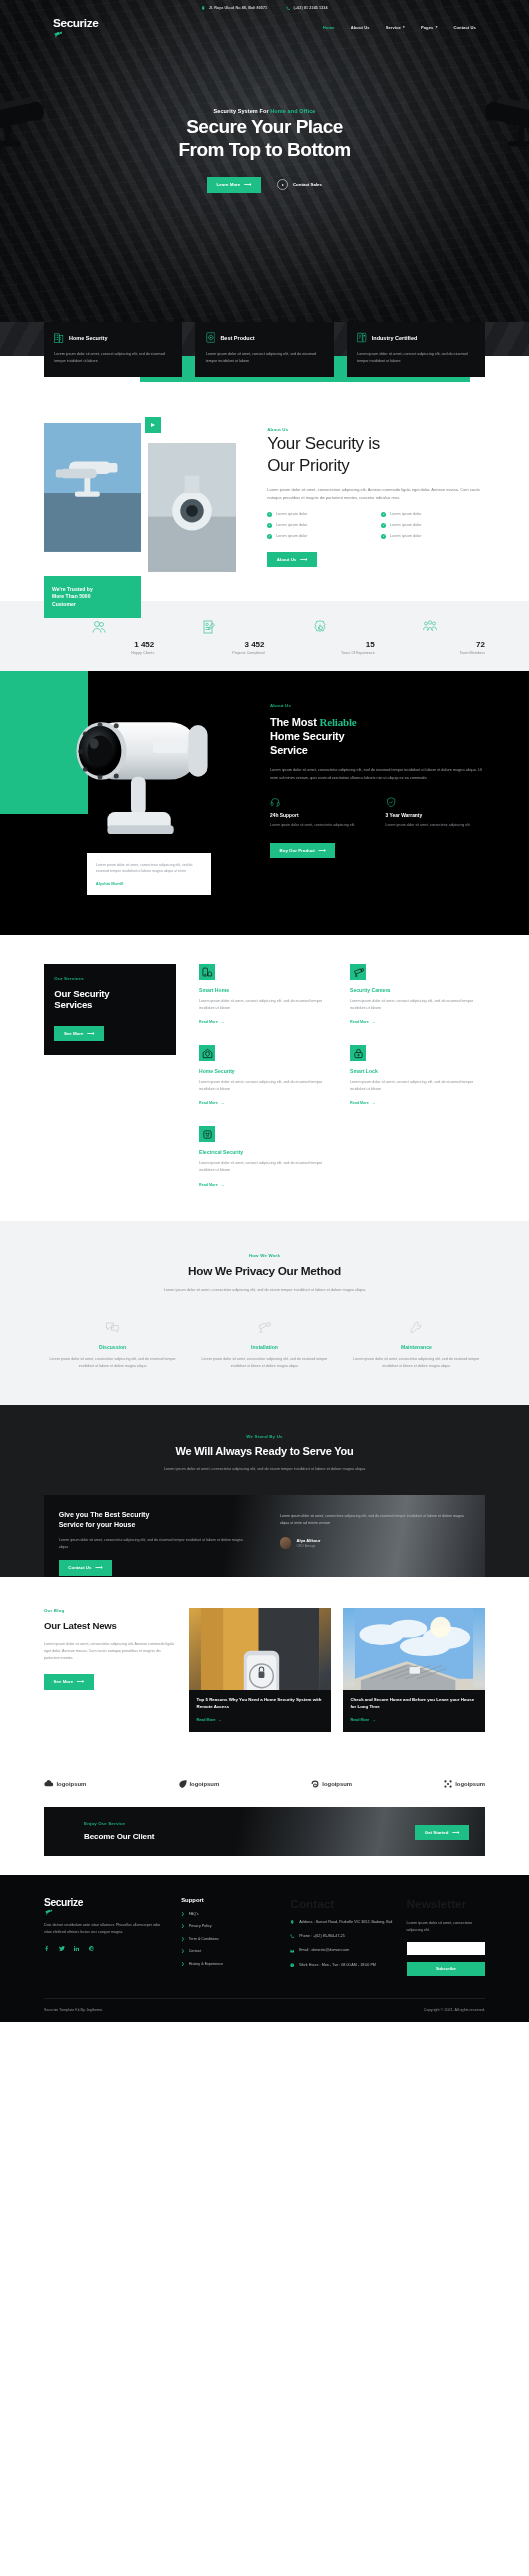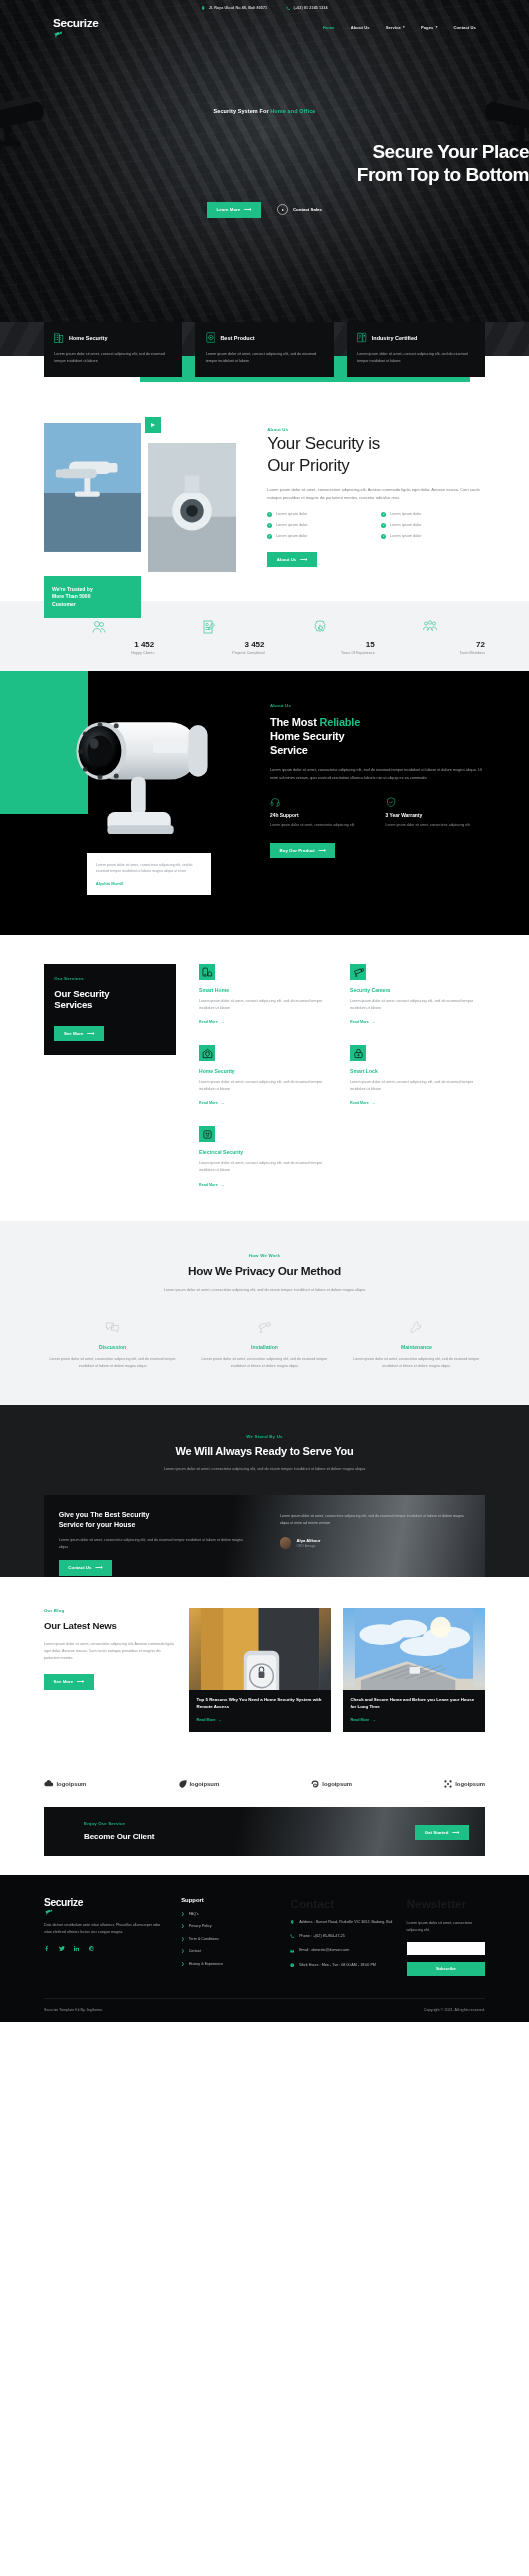--- a/index.html
+++ b/index.html
@@ -56,21 +56,21 @@
   .logo{font-size:11.8px;font-weight:700;color:#fff;letter-spacing:-0.4px;display:flex;align-items:flex-start;flex-direction:column;}
   .logo .mark{margin-left:0.7px;margin-top:1.5px;}
   .nav-menu{margin-left:auto;display:flex;align-items:center;gap:16px;}
   .nav-link{color:#dfe2e4;font-size:4.1px;font-weight:600;cursor:pointer;display:flex;align-items:center;gap:2.2px;letter-spacing:0.1px;}
   .nav-link.active{color:#1dbf87;}
   .caret{font-size:3.3px;}
 
   .hero-body{position:relative;z-index:5;text-align:center;padding-top:70px;}
   .hero-eyebrow{font-size:5.5px;font-weight:700;color:#ffffff;letter-spacing:0.1px;}
   .hero-eyebrow b{color:#1dbf87;font-weight:700;}
-  .hero-title{margin-top:26px;color:#fff;font-size:19px;line-height:1.22;font-weight:700;letter-spacing:-0.5px;text-align:right;}
+  .hero-title{margin-top:1px;color:#fff;font-size:19px;line-height:1.22;font-weight:700;letter-spacing:-0.5px;}
   .hero-actions{margin-top:16px;display:flex;align-items:center;justify-content:center;gap:16px;}
   .play-link{display:flex;align-items:center;gap:5.1px;color:#fff;font-size:4.4px;font-weight:700;cursor:pointer;}
   .play-circle{width:11px;height:11px;border-radius:50%;border:0.7px solid rgba(255,255,255,.55);display:flex;align-items:center;justify-content:center;}
   .play-circle i{width:0;height:0;border-left:2.9px solid #fff;border-top:1.9px solid transparent;border-bottom:1.9px solid transparent;margin-left:0.7px;}
 
   
   .features{position:relative;z-index:6;margin-top:-13.2px;}
   .features-inner{display:flex;gap:13.2px;width:441px;margin:0 auto;}
   .fcard{flex:1;background:#0d0f10;padding:10.3px 10.3px 11.8px;}
   .fcard-head{display:flex;align-items:center;gap:5.1px;}
@@ -110,21 +110,21 @@
   .reliable{background:#000;padding:32px 0 37px;position:relative;overflow:hidden;}
   .rel-grid{display:flex;gap:19px;align-items:flex-start;}
   .rel-media{width:207px;position:relative;height:195px;}
   .rel-green{position:absolute;left:-44px;top:-32px;width:88px;height:143px;background:#1dbf87;}
   .rel-cam{position:absolute;left:0;top:0;}
   .rel-quote{position:absolute;left:43px;bottom:2.9px;width:124px;background:#fff;padding:8.8px 8.8px 9.6px;}
   .rel-quote p{color:#9298a0;font-size:3.5px;line-height:1.9;}
   .rel-quote .who{margin-top:5.9px;font-size:4px;font-weight:700;color:#1dbf87;}
   .rel-copy{flex:1;color:#fff;}
   .rel-title{margin-top:6.6px;font-size:11px;line-height:1.3;font-weight:700;letter-spacing:-0.2px;}
-  .rel-title em{color:#1dbf87;font-style:normal;}
+  .rel-title em{color:#1dbf87;font-style:normal;font-family:Liberation Serif, serif;}
   .rel-text{margin-top:9.6px;color:#9aa0a6;font-size:3.8px;line-height:1.95;}
   .rel-feats{margin-top:14.7px;display:flex;gap:16px;}
   .rel-feat{flex:1;}
   .rel-feat .ic{height:11.8px;}
   .rel-feat h5{margin-top:4.4px;color:#fff;font-size:4.9px;font-weight:700;}
   .rel-feat p{margin-top:3.7px;color:#8d9399;font-size:3.5px;line-height:1.85;}
   .rel-btn{margin-top:14.7px;}
 
   
   .services{background:#fff;padding:29px 0 32px;}

